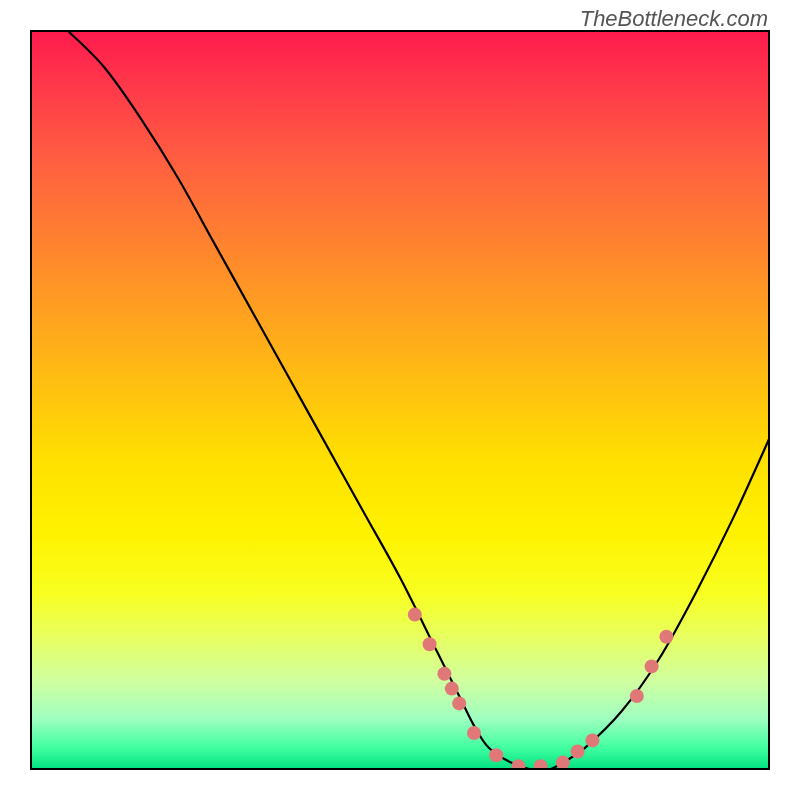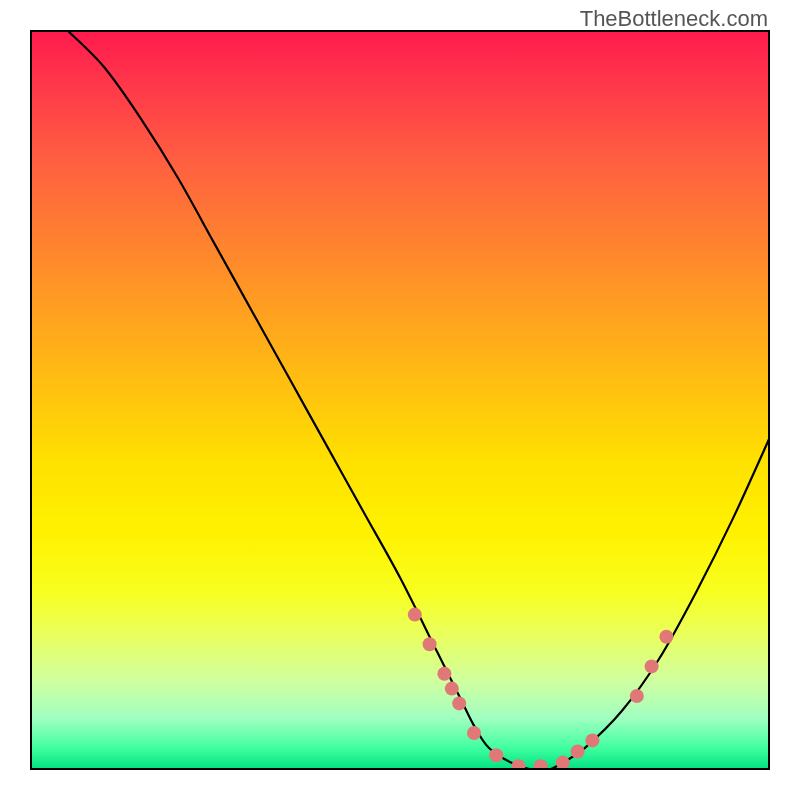--- a/index.html
+++ b/index.html
@@ -54,20 +54,21 @@
     pointer-events: none;
   }
   .watermark {
     position: absolute;
     top: 6px;
     right: 32px;
     font-size: 22px;
     color: #555;
     font-family: Arial, sans-serif;
     z-index: 4;
+    font-style: italic;
   }
   svg.curve {
     position: absolute;
     top: 30px;
     left: 30px;
     width: 740px;
     height: 740px;
     z-index: 2;
   }
   .curve-path {

